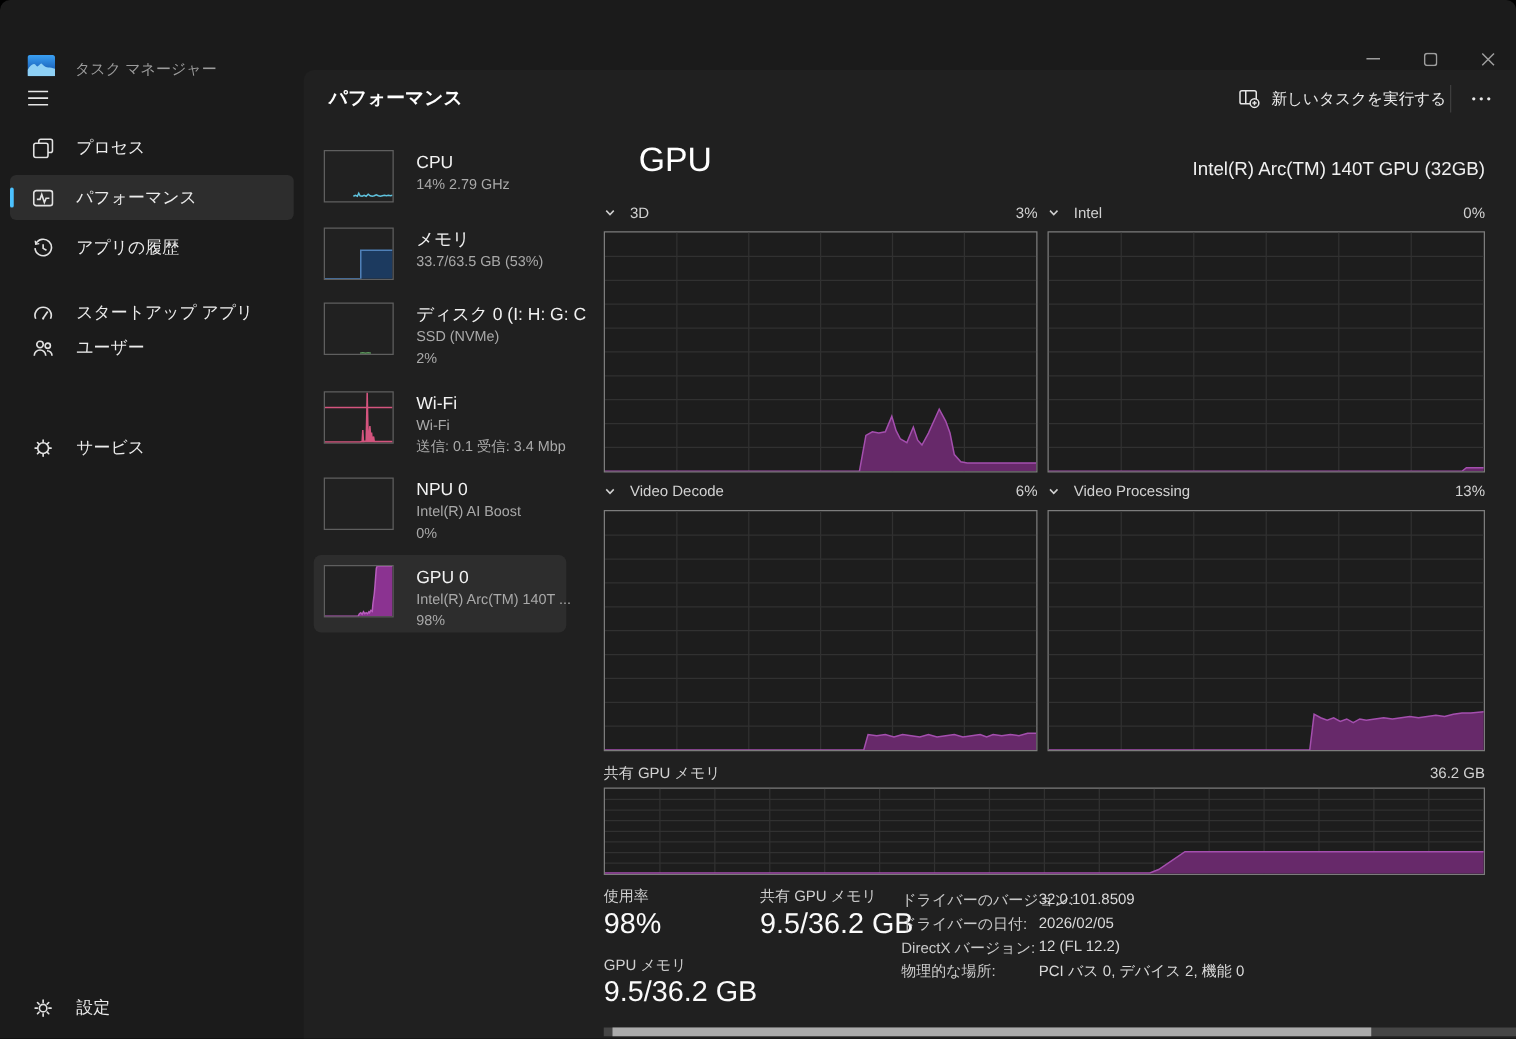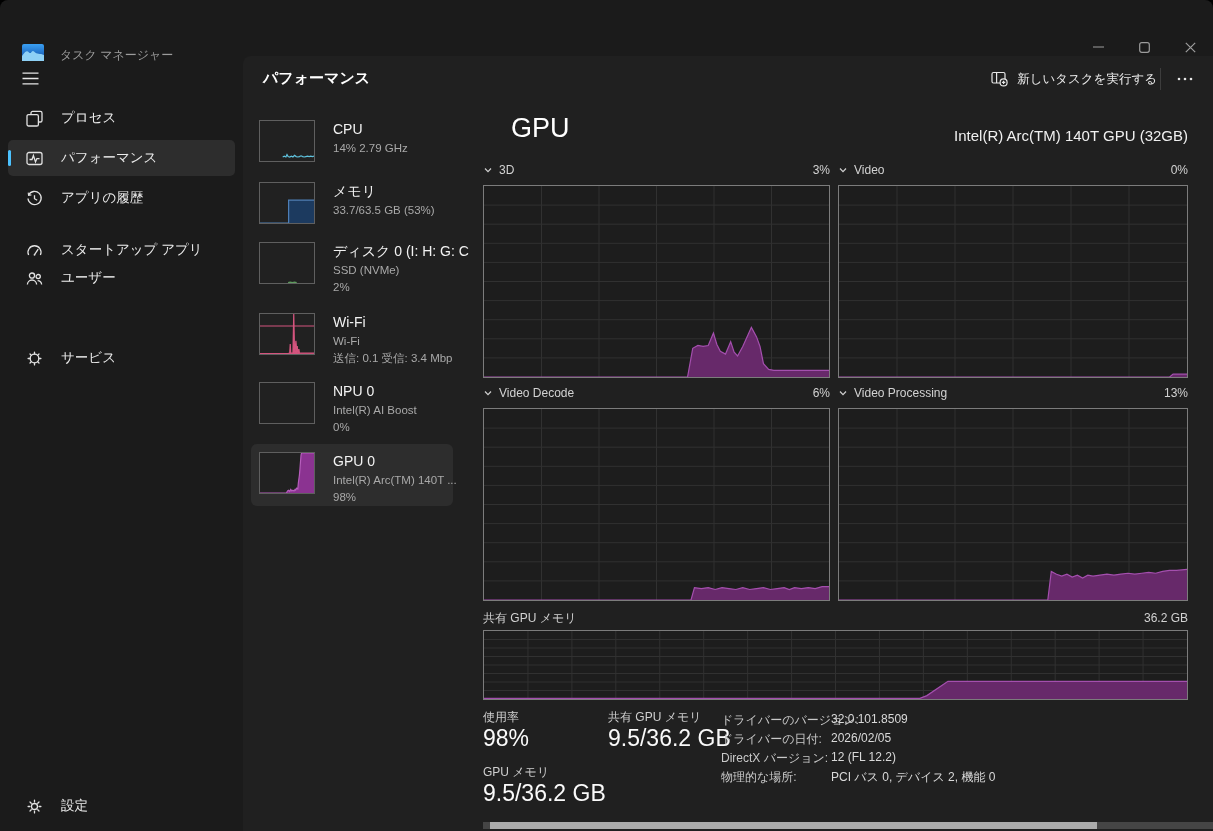--- a/index.html
+++ b/index.html
@@ -40,21 +40,21 @@
   .card { position:absolute; left:8px; width:202px; border-radius:6px; display:flex; padding:8px; gap:18px; }
   .card.selected { background:#2d2d2d; }
   .mini { width:56px; height:42px; border:1px solid #5f5f5f; background:#212121; flex:0 0 auto; }
   .ctext { min-width:0; }
   .cname { font-size:14px; color:#f2f2f2; line-height:19px; white-space:nowrap; }
   .csub  { font-size:11.5px; color:#a9a9a9; line-height:16px; margin-top:1px; white-space:nowrap; }
 
   
   .gpu-title { position:absolute; left:240px; top:57px; font-size:27px; font-weight:300; color:#fff;margin-left:28px; }
   .gpu-device { position:absolute; right:25px; top:71px; font-size:15px; color:#f0f0f0; }
-  .sec-h { position:absolute; height:16px; display:flex; align-items:center; gap:6px;
+  .sec-h { position:absolute; height:16px; display:flex; align-items:center; gap:11px;
            font-size:12px; color:#d2d2d2; }
   .sec-h .pct { margin-left:auto; }
   .chart { position:absolute; border:1px solid #7c7c7c; background:#1d1d1d; }
   .chart svg, .mini svg { width:100%; height:100%; display:block; }
 
   
   .stat-label { position:absolute; font-size:12px; color:#cfcfcf; white-space:nowrap; }
   .stat-value { position:absolute; font-size:23px; font-weight:300; color:#fafafa; white-space:nowrap; }
   .info-label { position:absolute; font-size:12px; color:#c9c9c9; white-space:nowrap; }
   .info-value { position:absolute; font-size:12px; color:#d9d9d9; white-space:nowrap; }
@@ -288,21 +288,21 @@
       <svg width="10" height="10" viewBox="0 0 10 10" fill="none">
           <polyline points="2,3.5 5,6.7 8,3.5" stroke="#cfcfcf" stroke-width="1.2"></polyline>
         </svg>
       <span>3D</span>
       <span class="pct">3%</span>
     </div>
     <div class="sec-h" style="left:595px;top:106px;width:350px">
       <svg width="10" height="10" viewBox="0 0 10 10" fill="none">
           <polyline points="2,3.5 5,6.7 8,3.5" stroke="#cfcfcf" stroke-width="1.2"></polyline>
         </svg>
-      <span>Video</span>
+      <span>Intel</span>
       <span class="pct">0%</span>
     </div>
     <div class="chart" style="left:240px;top:129px;width:347px;height:193px">
         <svg viewBox="0 0 100 100" preserveAspectRatio="none">
           <line x1="16.666666666666668" y1="0" x2="16.666666666666668" y2="100" stroke="#313131" stroke-width="1" vector-effect="non-scaling-stroke"></line>
           <line x1="33.333333333333336" y1="0" x2="33.333333333333336" y2="100" stroke="#313131" stroke-width="1" vector-effect="non-scaling-stroke"></line>
           <line x1="50" y1="0" x2="50" y2="100" stroke="#313131" stroke-width="1" vector-effect="non-scaling-stroke"></line>
           <line x1="66.66666666666667" y1="0" x2="66.66666666666667" y2="100" stroke="#313131" stroke-width="1" vector-effect="non-scaling-stroke"></line>
           <line x1="83.33333333333333" y1="0" x2="83.33333333333333" y2="100" stroke="#313131" stroke-width="1" vector-effect="non-scaling-stroke"></line>
           <line x1="0" y1="10" x2="100" y2="10" stroke="#313131" stroke-width="1" vector-effect="non-scaling-stroke"></line>

